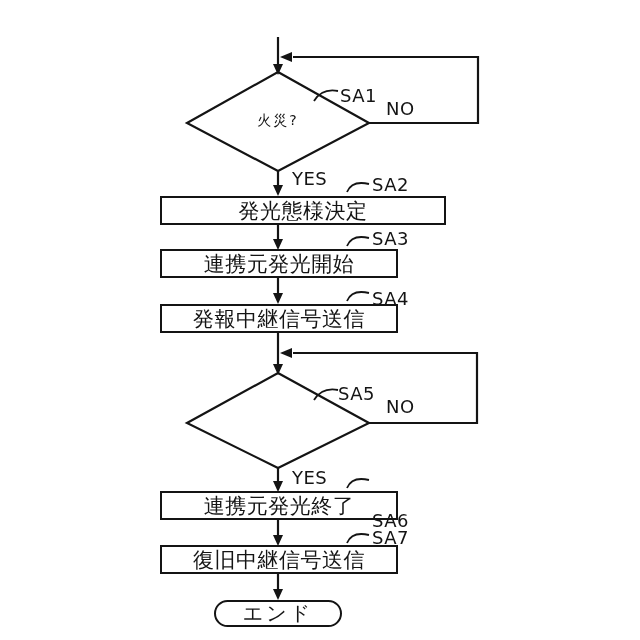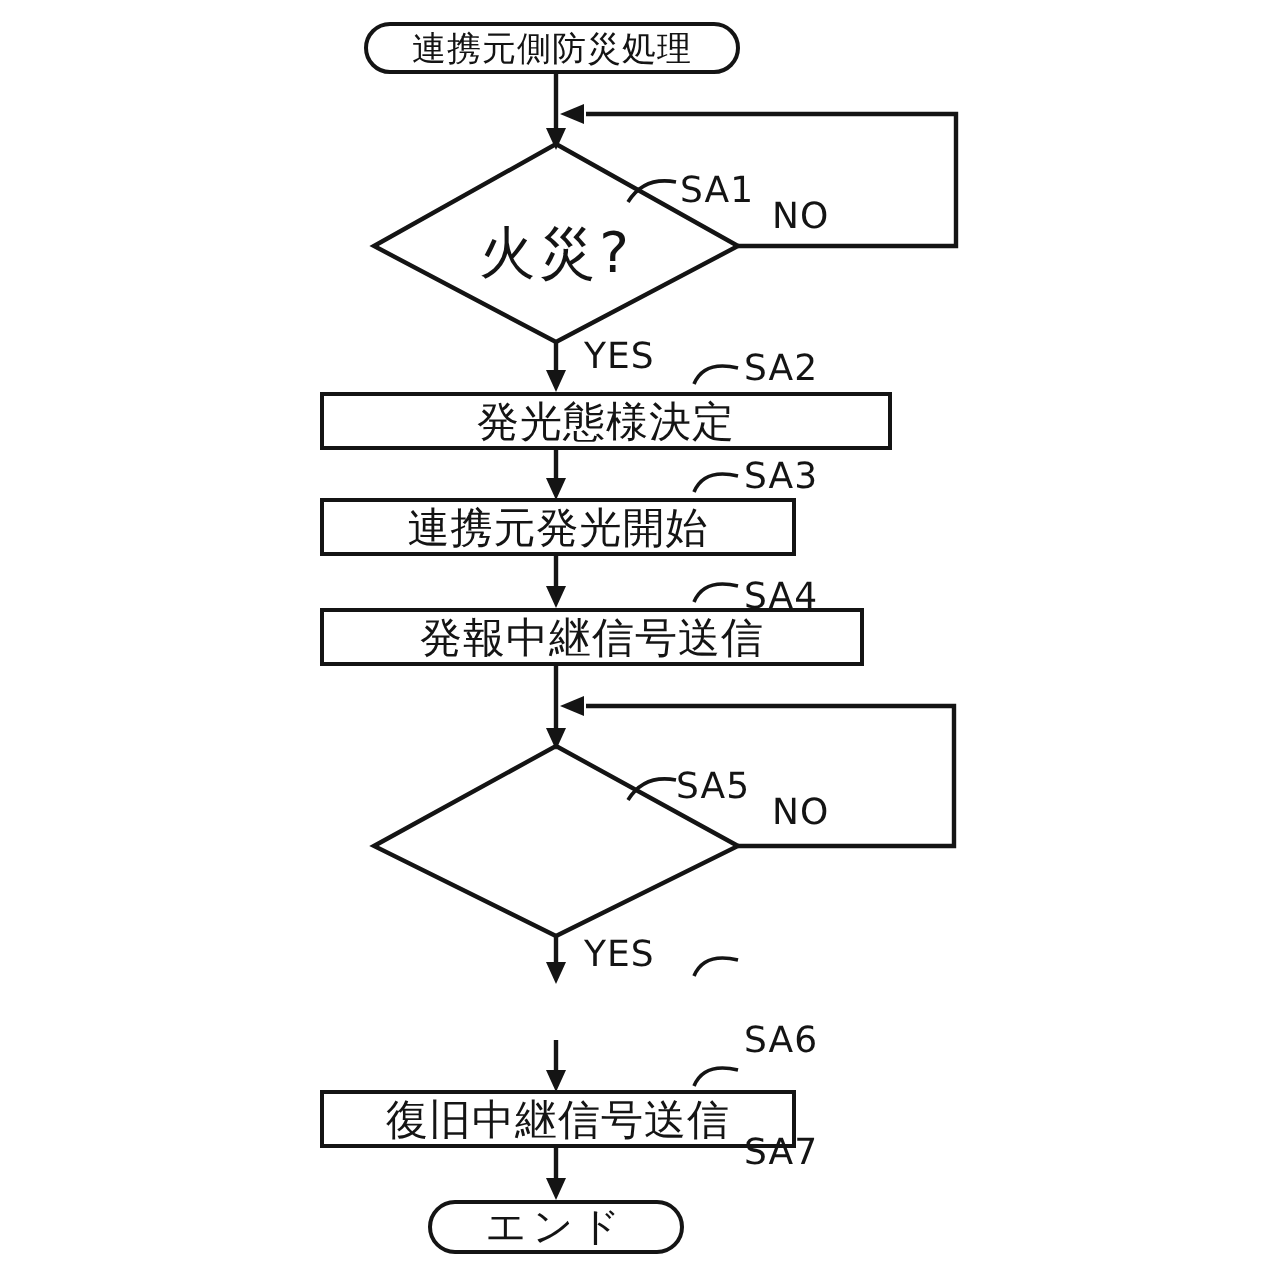--- a/index.html
+++ b/index.html
@@ -10,21 +10,21 @@
   .layer{position:absolute;left:0;top:0;width:640px;height:640px;}
   .node{
     position:absolute;display:flex;align-items:center;justify-content:center;
     box-sizing:border-box;background:#fff;border:2px solid #141414;
     white-space:nowrap;
   }
   .terminal{border-radius:14px;font-size:17px;letter-spacing:0.5px;}
   .terminal.end{font-size:20px;letter-spacing:3px;}
   .process{font-size:21px;letter-spacing:0.5px;}
   .dtext{
-    position:absolute;text-align:center;font-size:28px;letter-spacing:2px;
+    position:absolute;text-align:center;font-size:14px;letter-spacing:2px;
     line-height:1;white-space:nowrap;
   }
   .step{
     position:absolute;font-size:18px;line-height:1;letter-spacing:0.5px;
     white-space:nowrap;
   }
   .branch{
     position:absolute;font-size:18px;line-height:1;letter-spacing:0.5px;
     white-space:nowrap;
   }
@@ -71,42 +71,42 @@
       <path d="M314,101 Q322,88 338,91"></path>
       <path d="M347,192 Q352,180 369,184"></path>
       <path d="M347,246 Q352,234 369,238"></path>
       <path d="M347,301 Q352,289 369,293"></path>
       <path d="M314,400 Q322,387 338,390"></path>
       <path d="M347,488 Q352,476 369,480"></path>
       <path d="M347,543 Q352,531 369,535"></path>
     </g>
   </svg>
 
-  <div class="node terminal" style="left:182px;top:11px;width:188px;height:26px;">連携元側防災処理</div>
 
   <div class="node terminal end" style="left:214px;top:600px;width:128px;height:27px;">エンド</div>
 
   <div class="dtext" style="left:187px;top:113px;width:182px;">火災?</div>
 
 
   <div class="node process" style="left:160px;top:196px;width:286px;height:29px;">発光態様決定</div>
 
   <div class="node process" style="left:160px;top:249px;width:238px;height:29px;">連携元発光開始</div>
 
-  <div class="node process" style="left:160px;top:304px;width:272px;height:29px;">発報中継信号送信</div>
+  <div class="node process" style="left:160px;top:304px;width:238px;height:29px;">発報中継信号送信</div>
 
+  <div class="node process" style="left:160px;top:491px;width:238px;height:29px;">連携元発光終了</div>
 
   <div class="node process" style="left:160px;top:545px;width:238px;height:29px;text-align:center;">復旧中継信号送信</div>
 
   <div class="step" style="left:340px;top:87px;">SA1</div>
   <div class="step" style="left:372px;top:176px;">SA2</div>
   <div class="step" style="left:372px;top:230px;">SA3</div>
   <div class="step" style="left:372px;top:290px;">SA4</div>
   <div class="step" style="left:338px;top:385px;">SA5</div>
   <div class="step" style="left:372px;top:472px;margin-top:40px;">SA6</div>
-  <div class="step" style="left:372px;top:529px;margin-top:39px;">SA7</div>
+  <div class="step" style="left:372px;top:529px;">SA7</div>
 
   <div class="branch" style="left:386px;top:100px;">NO</div>
   <div class="branch" style="left:292px;top:170px;">YES</div>
   <div class="branch" style="left:386px;top:398px;">NO</div>
   <div class="branch" style="left:292px;top:469px;">YES</div>
 
 </div>
 
 </body></html>

